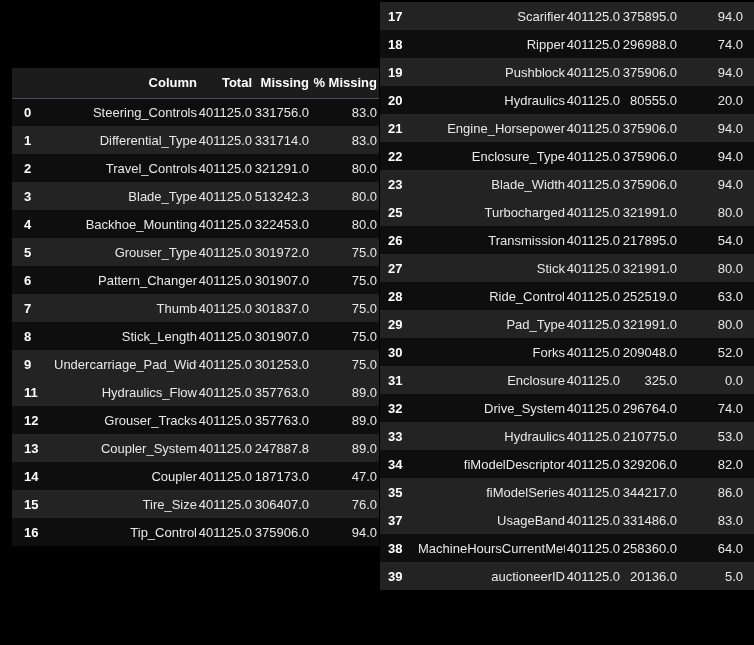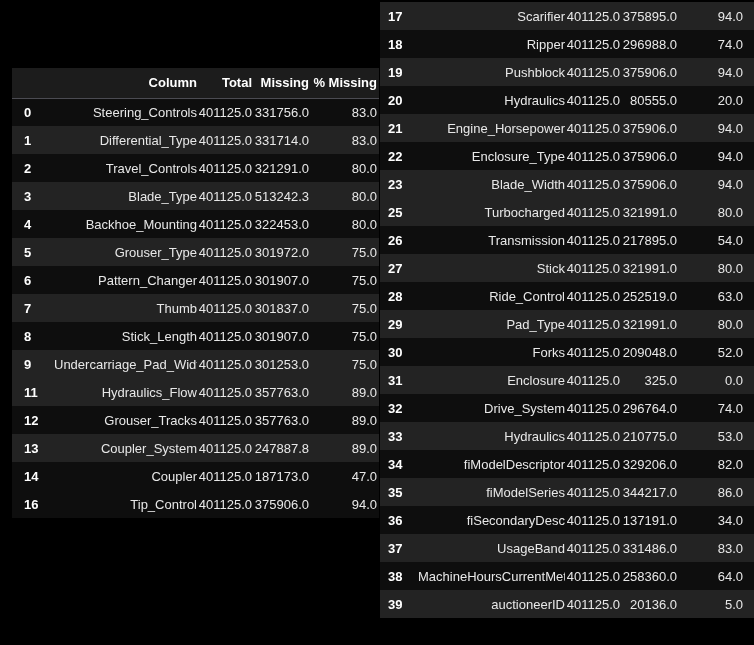--- a/index.html
+++ b/index.html
@@ -157,20 +157,27 @@
           <td>247887.8</td>
           <td class="last-col">89.0</td>
         </tr>
         <tr class="even">
           <th>14</th>
           <td>Coupler</td>
           <td>401125.0</td>
           <td>187173.0</td>
           <td class="last-col">47.0</td>
         </tr>
+        <tr class="odd">
+          <th>15</th>
+          <td>Tire_Size</td>
+          <td>401125.0</td>
+          <td>306407.0</td>
+          <td class="last-col">76.0</td>
+        </tr>
         <tr class="even">
           <th>16</th>
           <td>Tip_Control</td>
           <td>401125.0</td>
           <td>375906.0</td>
           <td class="last-col">94.0</td>
         </tr>
       </tbody>
   </table>
 </div>
@@ -304,27 +311,20 @@
           <td>329206.0</td>
           <td class="last-col">82.0</td>
         </tr>
         <tr class="odd">
           <th>35</th>
           <td>fiModelSeries</td>
           <td>401125.0</td>
           <td>344217.0</td>
           <td class="last-col">86.0</td>
         </tr>
-        <tr class="even">
-          <th>36</th>
-          <td>fiSecondaryDesc</td>
-          <td>401125.0</td>
-          <td>137191.0</td>
-          <td class="last-col">34.0</td>
-        </tr>
         <tr class="odd">
           <th>37</th>
           <td>UsageBand</td>
           <td>401125.0</td>
           <td>331486.0</td>
           <td class="last-col">83.0</td>
         </tr>
         <tr class="even">
           <th>38</th>
           <td>MachineHoursCurrentMeter</td>

